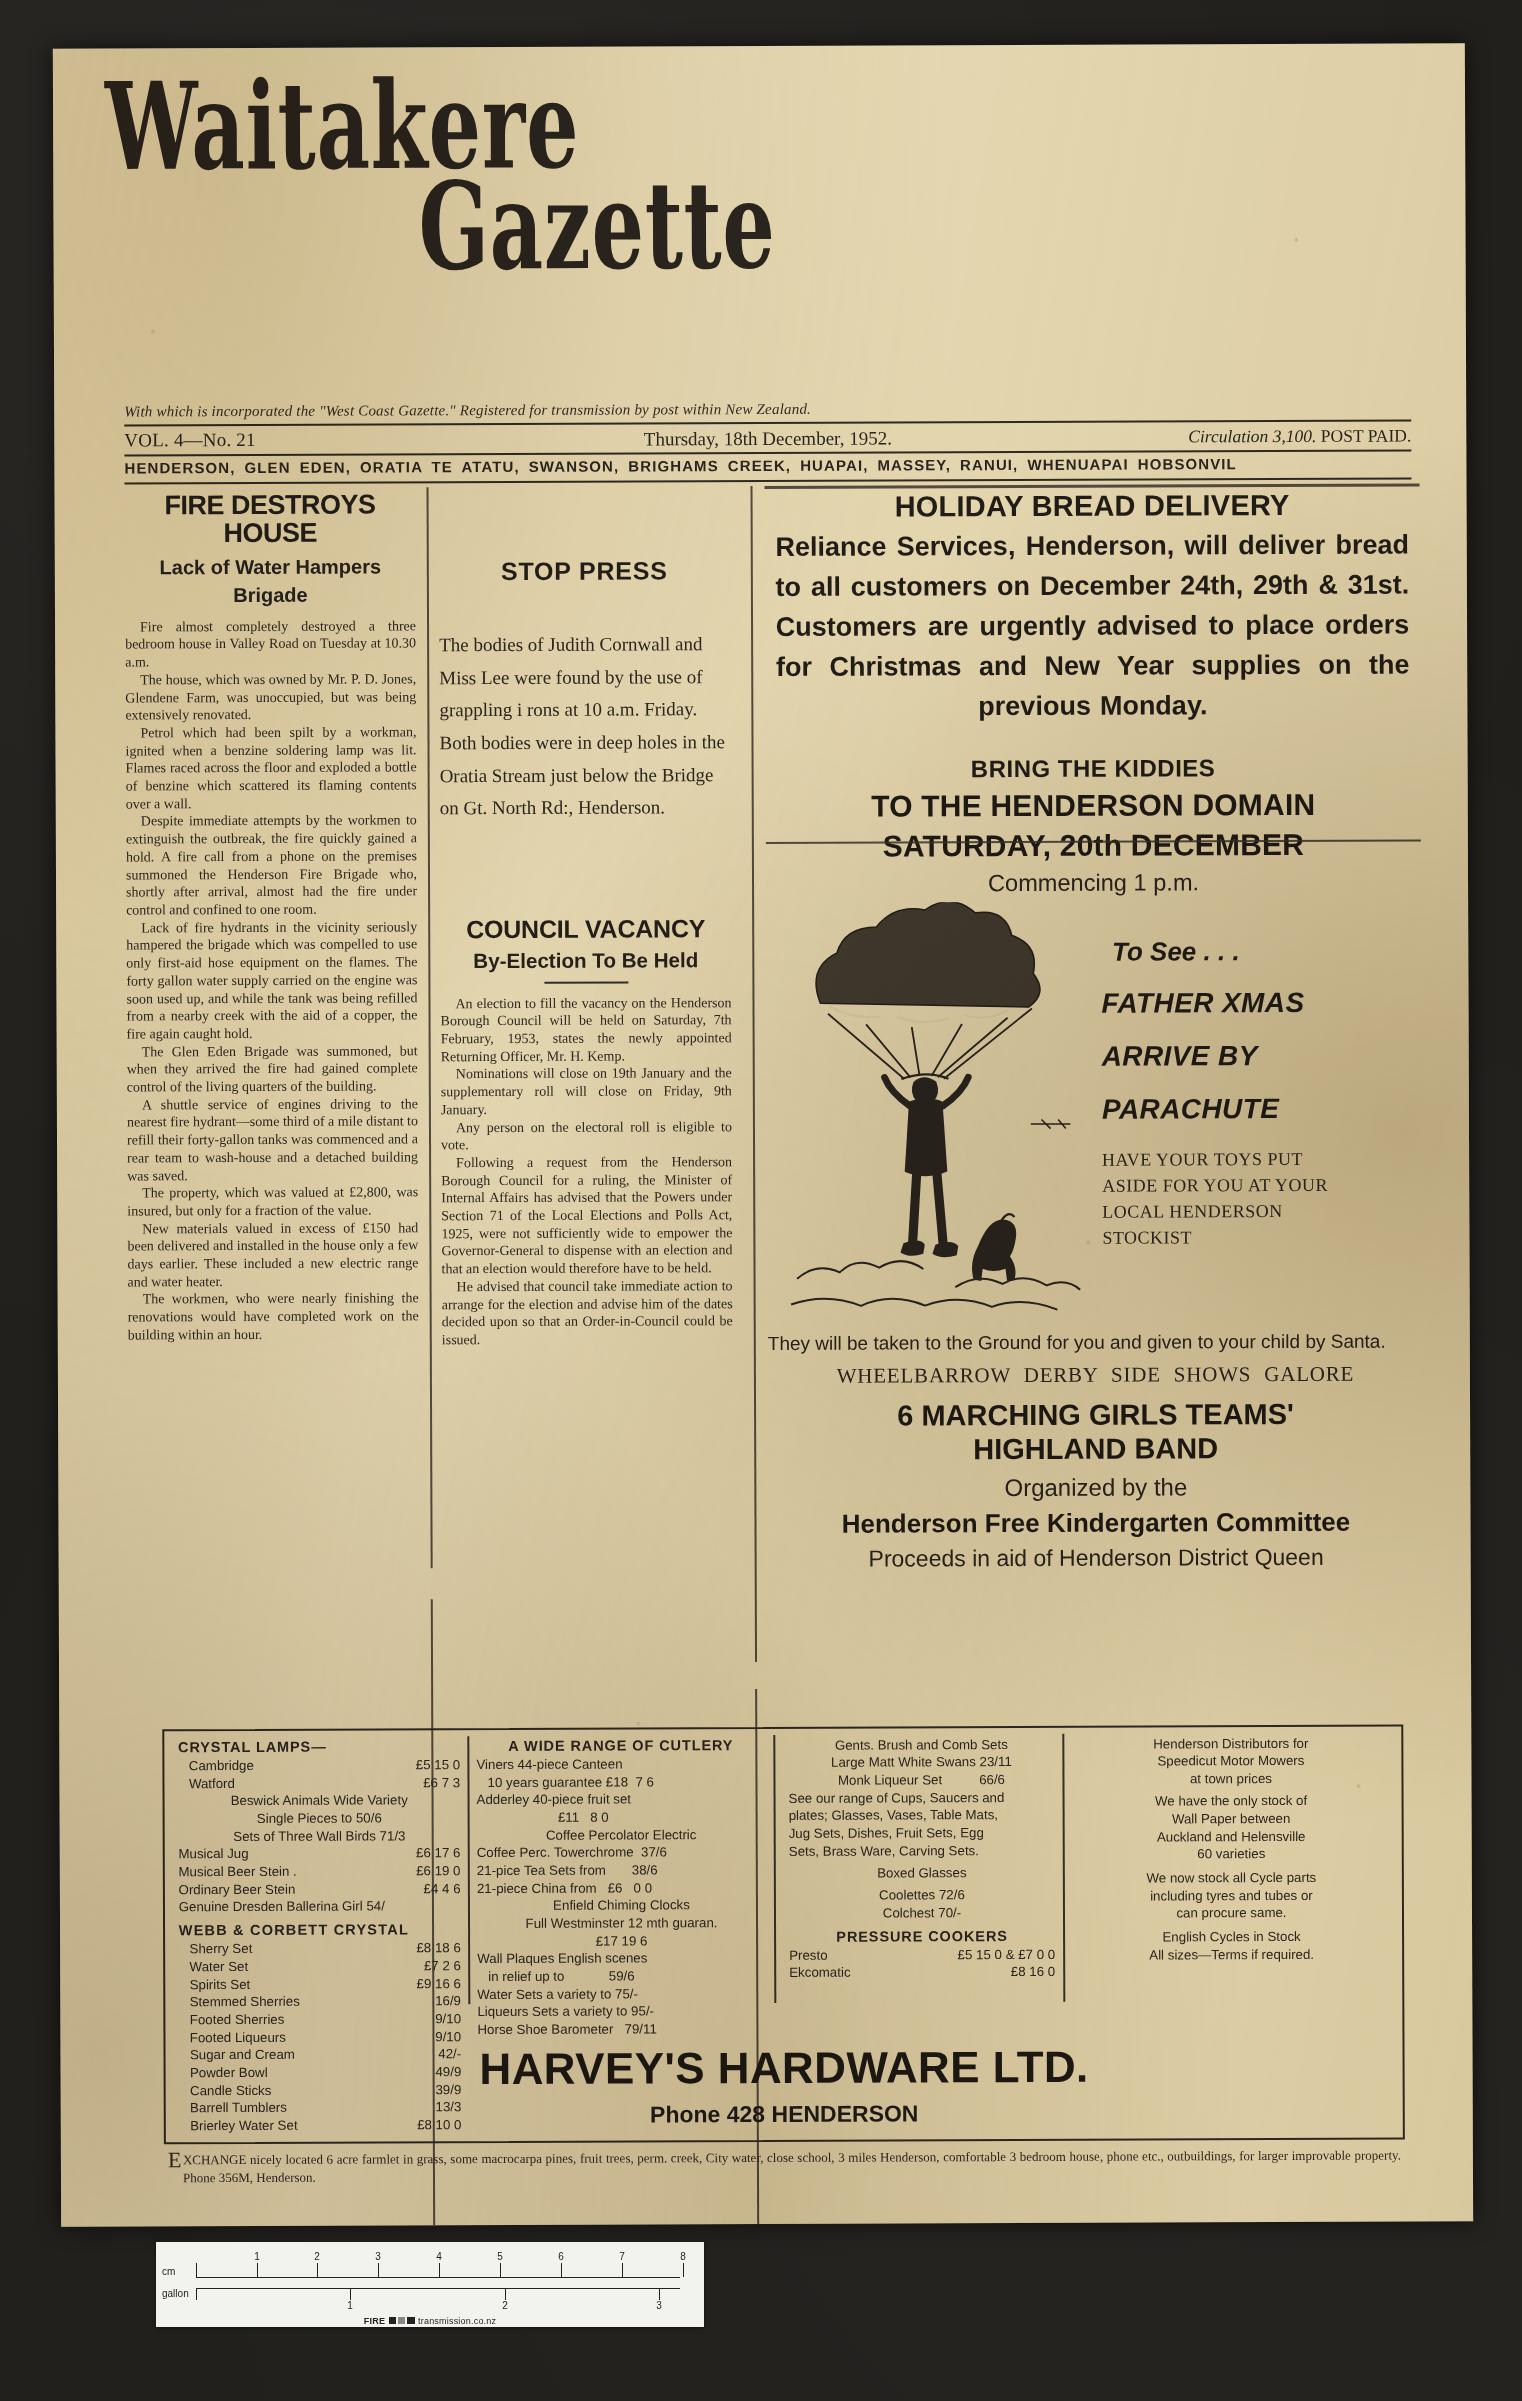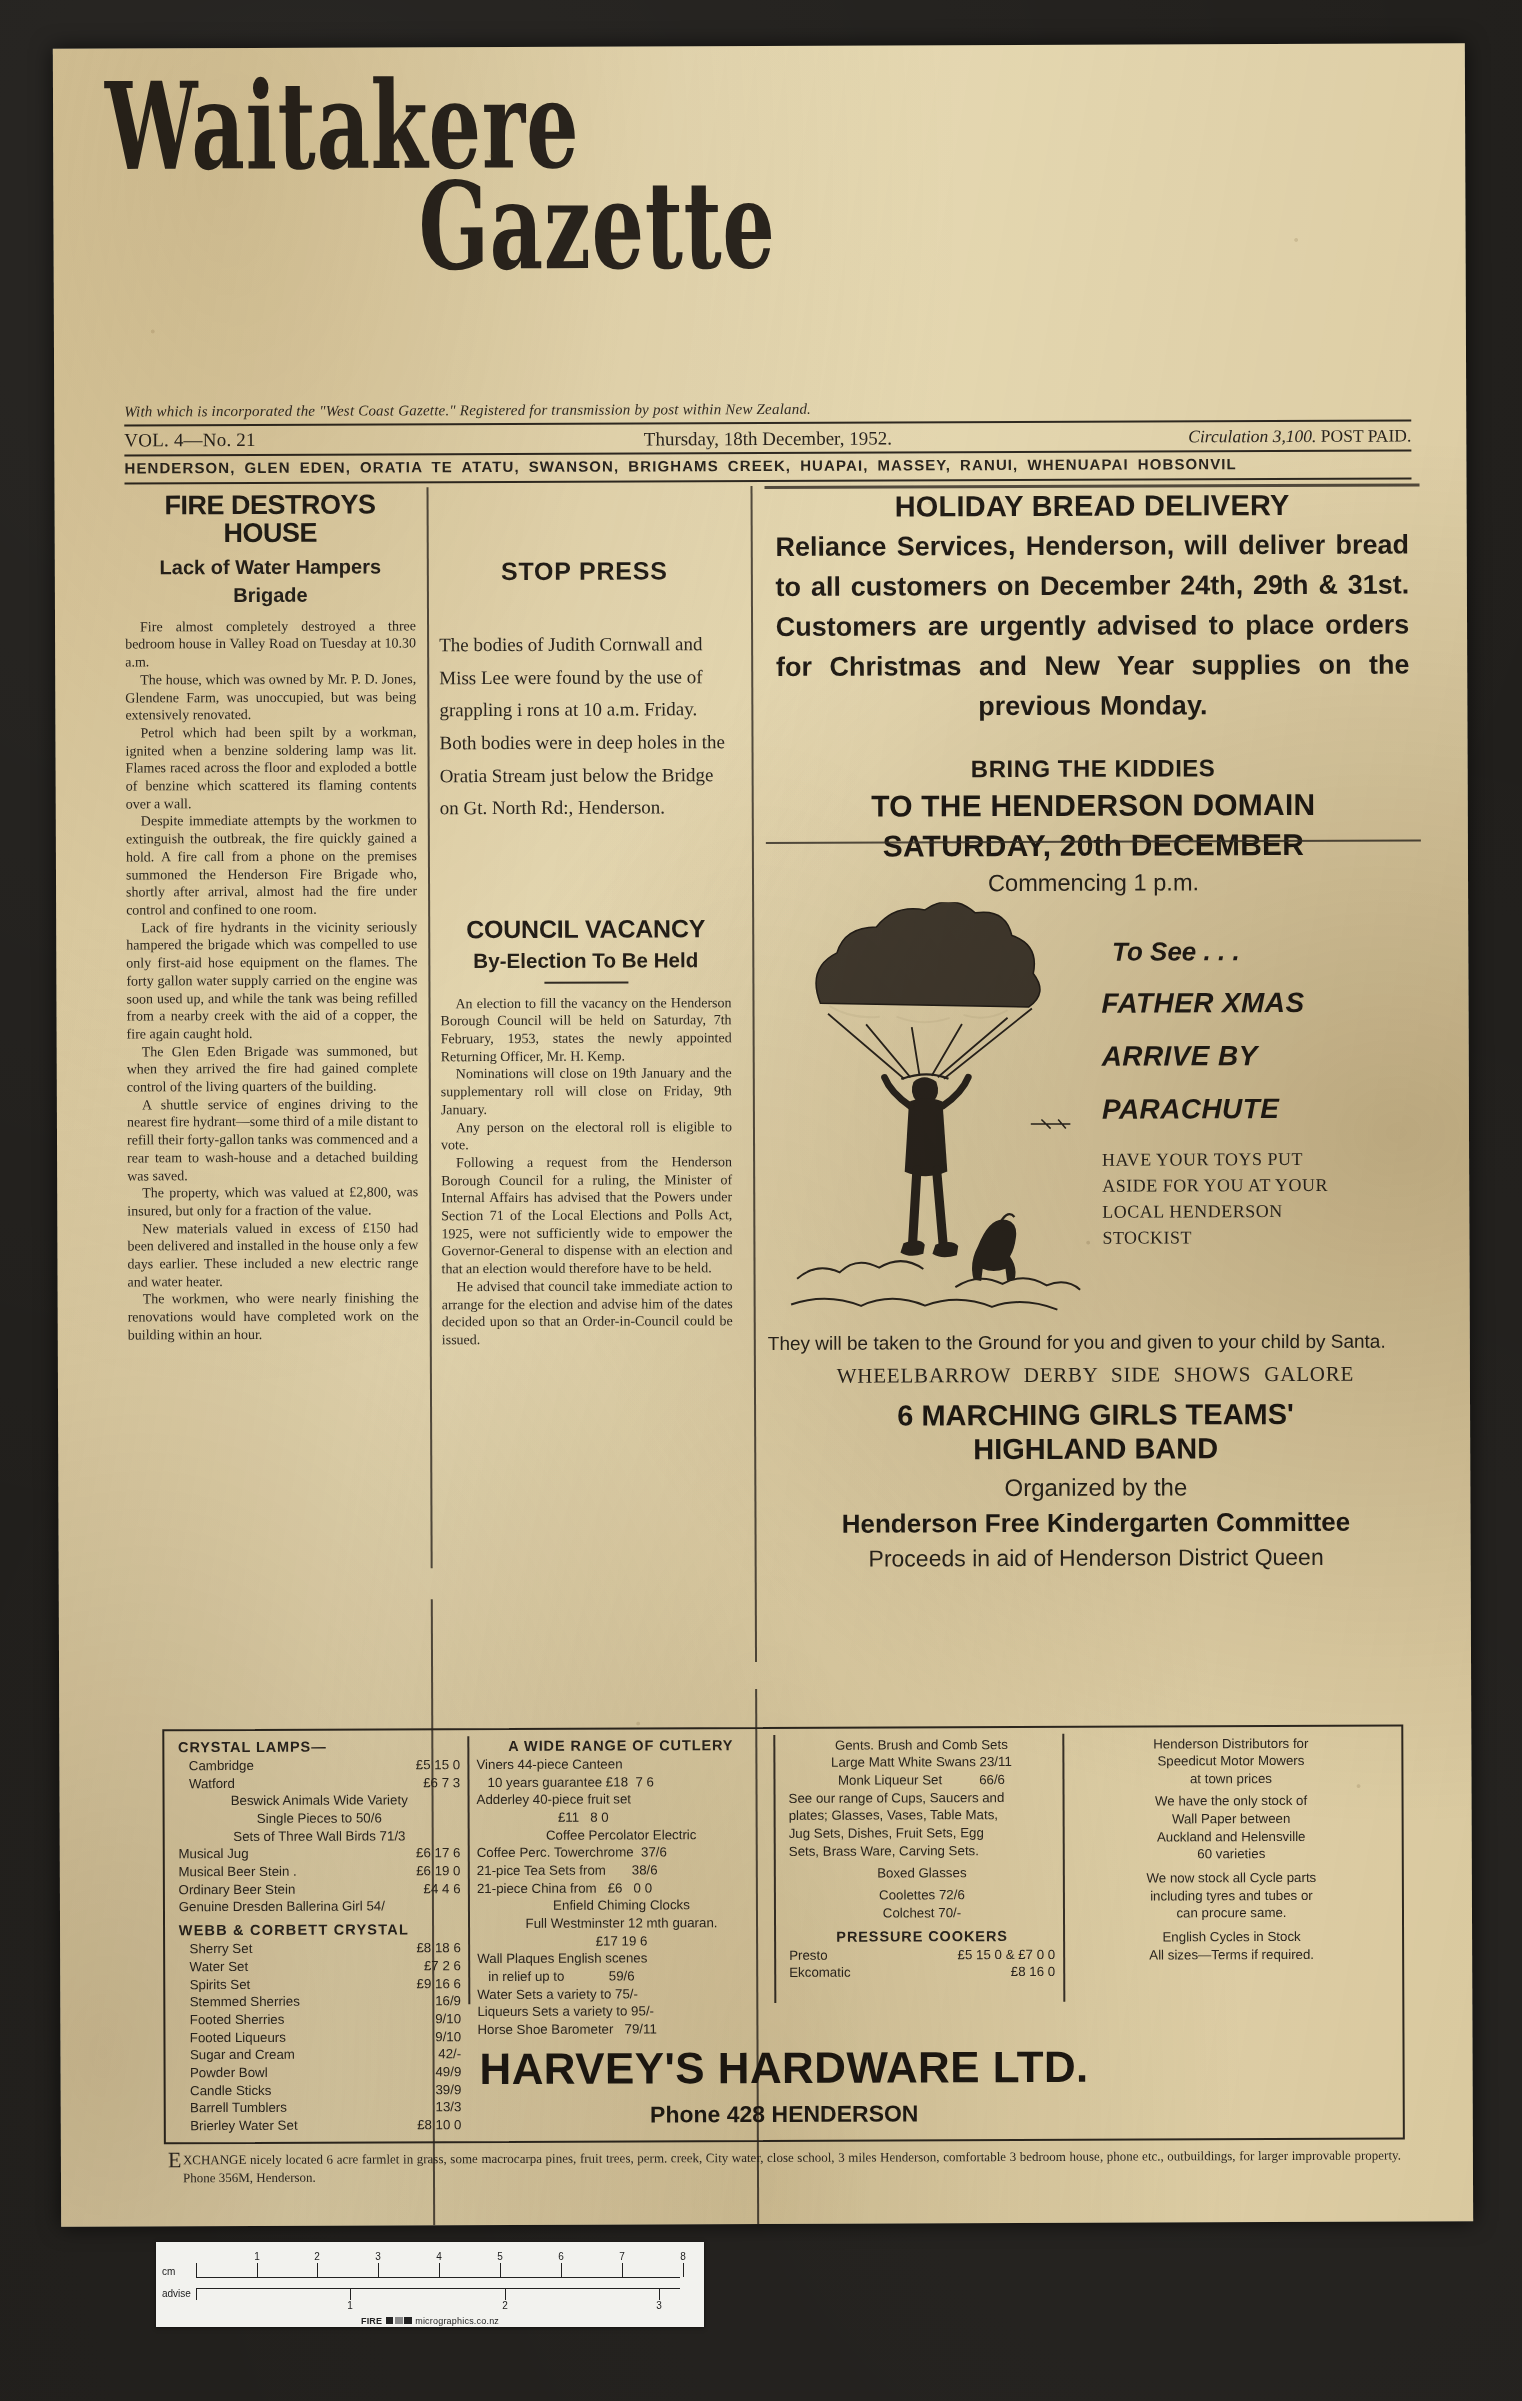--- a/index.html
+++ b/index.html
@@ -495,29 +495,29 @@
     <span class="tnum" style="left:101px;top:3px;">1</span>
     <span class="tnum" style="left:161px;top:3px;">2</span>
     <span class="tnum" style="left:222px;top:3px;">3</span>
     <span class="tnum" style="left:283px;top:3px;">4</span>
     <span class="tnum" style="left:344px;top:3px;">5</span>
     <span class="tnum" style="left:405px;top:3px;">6</span>
     <span class="tnum" style="left:466px;top:3px;">7</span>
     <span class="tnum" style="left:527px;top:3px;">8</span>
   </div>
   <div class="r-in">
-    <span class="r-label" style="top:4.6px;">advise</span>
+    <span class="r-label" style="top:4.6px;">gallon</span>
     <div class="r-baseline" style="top:4.6px;"></div>
     <div class="tick" style="left:40px;top:4.6px;height:12px;"></div>
     <div class="tick" style="left:194px;top:4.6px;height:12px;"></div>
     <div class="tick" style="left:349px;top:4.6px;height:12px;"></div>
     <div class="tick" style="left:503px;top:4.6px;height:12px;"></div>
     <span class="tnum" style="left:194px;top:17px;">1</span>
     <span class="tnum" style="left:349px;top:17px;">2</span>
     <span class="tnum" style="left:503px;top:17px;">3</span>
   </div>
   <div class="r-foot">
     <b>FIRE</b>
     <span class="blk"></span><span class="blkw"></span><span class="blk"></span>
-    <span>micrographics.co.nz</span>
+    <span>transmission.co.nz</span>
   </div>
 </div>
 
 
 </body></html>

